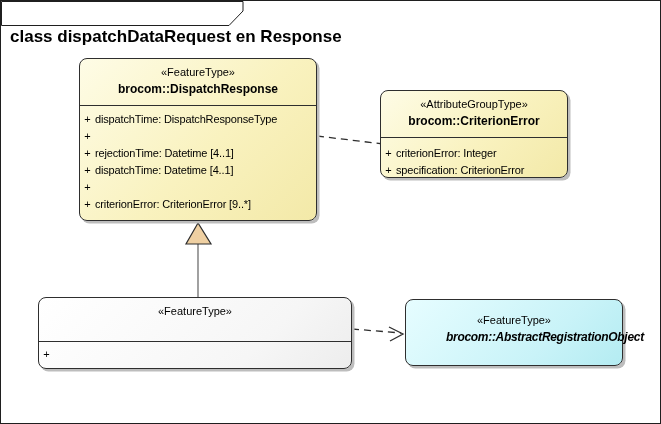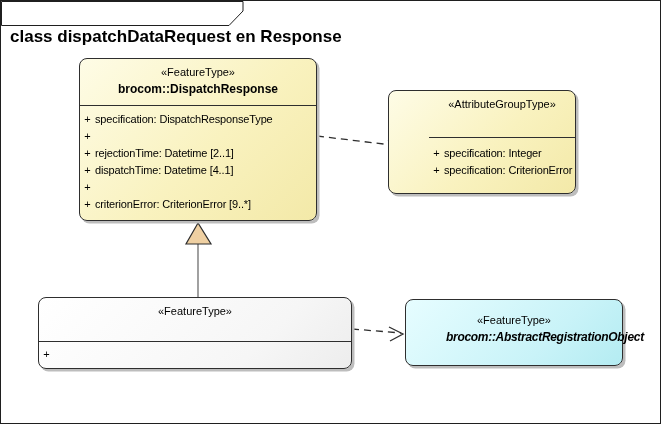--- a/index.html
+++ b/index.html
@@ -121,51 +121,52 @@
   <div class="diagram-title">class dispatchDataRequest en Response</div>
 
   <div class="uml-box yellow-box" style="left:79px; top:58px; width:238px; height:163px;">
     <div class="box-header" style="height:47px;">
       <div class="stereotype">«FeatureType»</div>
       <div class="class-name">brocom::DispatchResponse</div>
     </div>
     <div class="box-attrs">
       <div class="attr-row">
         <span class="attr-vis">+</span>
-        <span class="attr-text">specification: DispatchResponseType</span>
+        <span class="attr-text">dispatchTime: DispatchResponseType</span>
       </div>
       <div class="attr-row">
         <span class="attr-vis">+</span>
       </div>
       <div class="attr-row">
         <span class="attr-vis">+</span>
-        <span class="attr-text">rejectionTime: Datetime [2..1]</span>
+        <span class="attr-text">rejectionTime: Datetime [4..1]</span>
       </div>
       <div class="attr-row">
         <span class="attr-vis">+</span>
         <span class="attr-text">dispatchTime: Datetime [4..1]</span>
       </div>
       <div class="attr-row">
         <span class="attr-vis">+</span>
       </div>
       <div class="attr-row">
         <span class="attr-vis">+</span>
         <span class="attr-text">criterionError: CriterionError [9..*]</span>
       </div>
     </div>
   </div>
 
-  <div class="uml-box yellow-box" style="left:388px; top:90px; width:188px; height:104px;padding-left:40px;">
+  <div class="uml-box yellow-box" style="left:380px; top:90px; width:188px; height:88px;">
     <div class="box-header" style="height:47px;">
       <div class="stereotype">«AttributeGroupType»</div>
+      <div class="class-name">brocom::CriterionError</div>
     </div>
     <div class="box-attrs" style="padding-top:7px;">
       <div class="attr-row">
         <span class="attr-vis">+</span>
-        <span class="attr-text">specification: Integer</span>
+        <span class="attr-text">criterionError: Integer</span>
       </div>
       <div class="attr-row">
         <span class="attr-vis">+</span>
         <span class="attr-text">specification: CriterionError</span>
       </div>
     </div>
   </div>
 
   <div class="uml-box white-box" style="left:38px; top:297px; width:314px; height:72px;">
     <div class="box-header" style="height:44px;">

